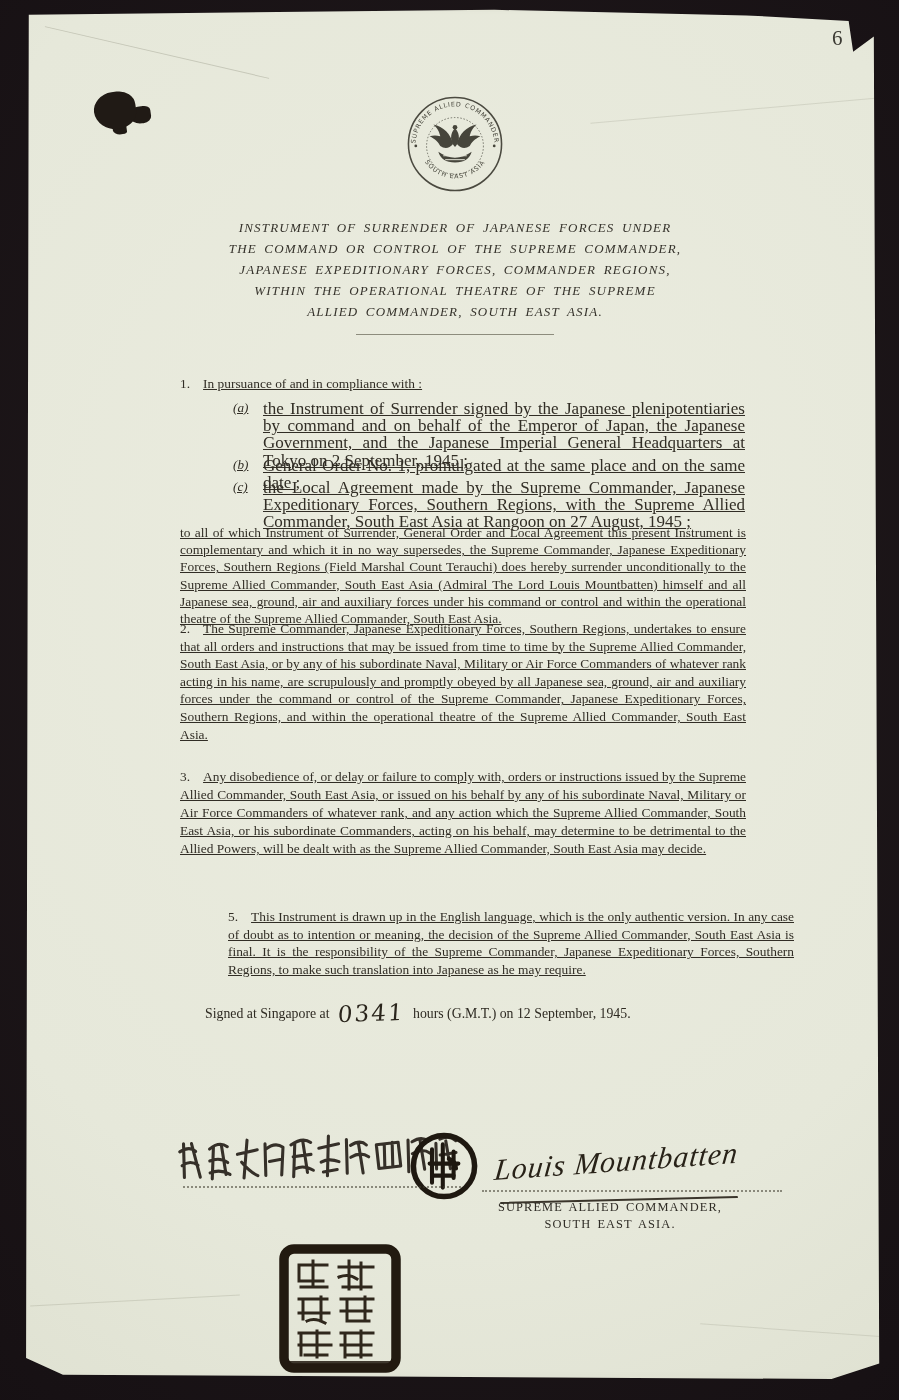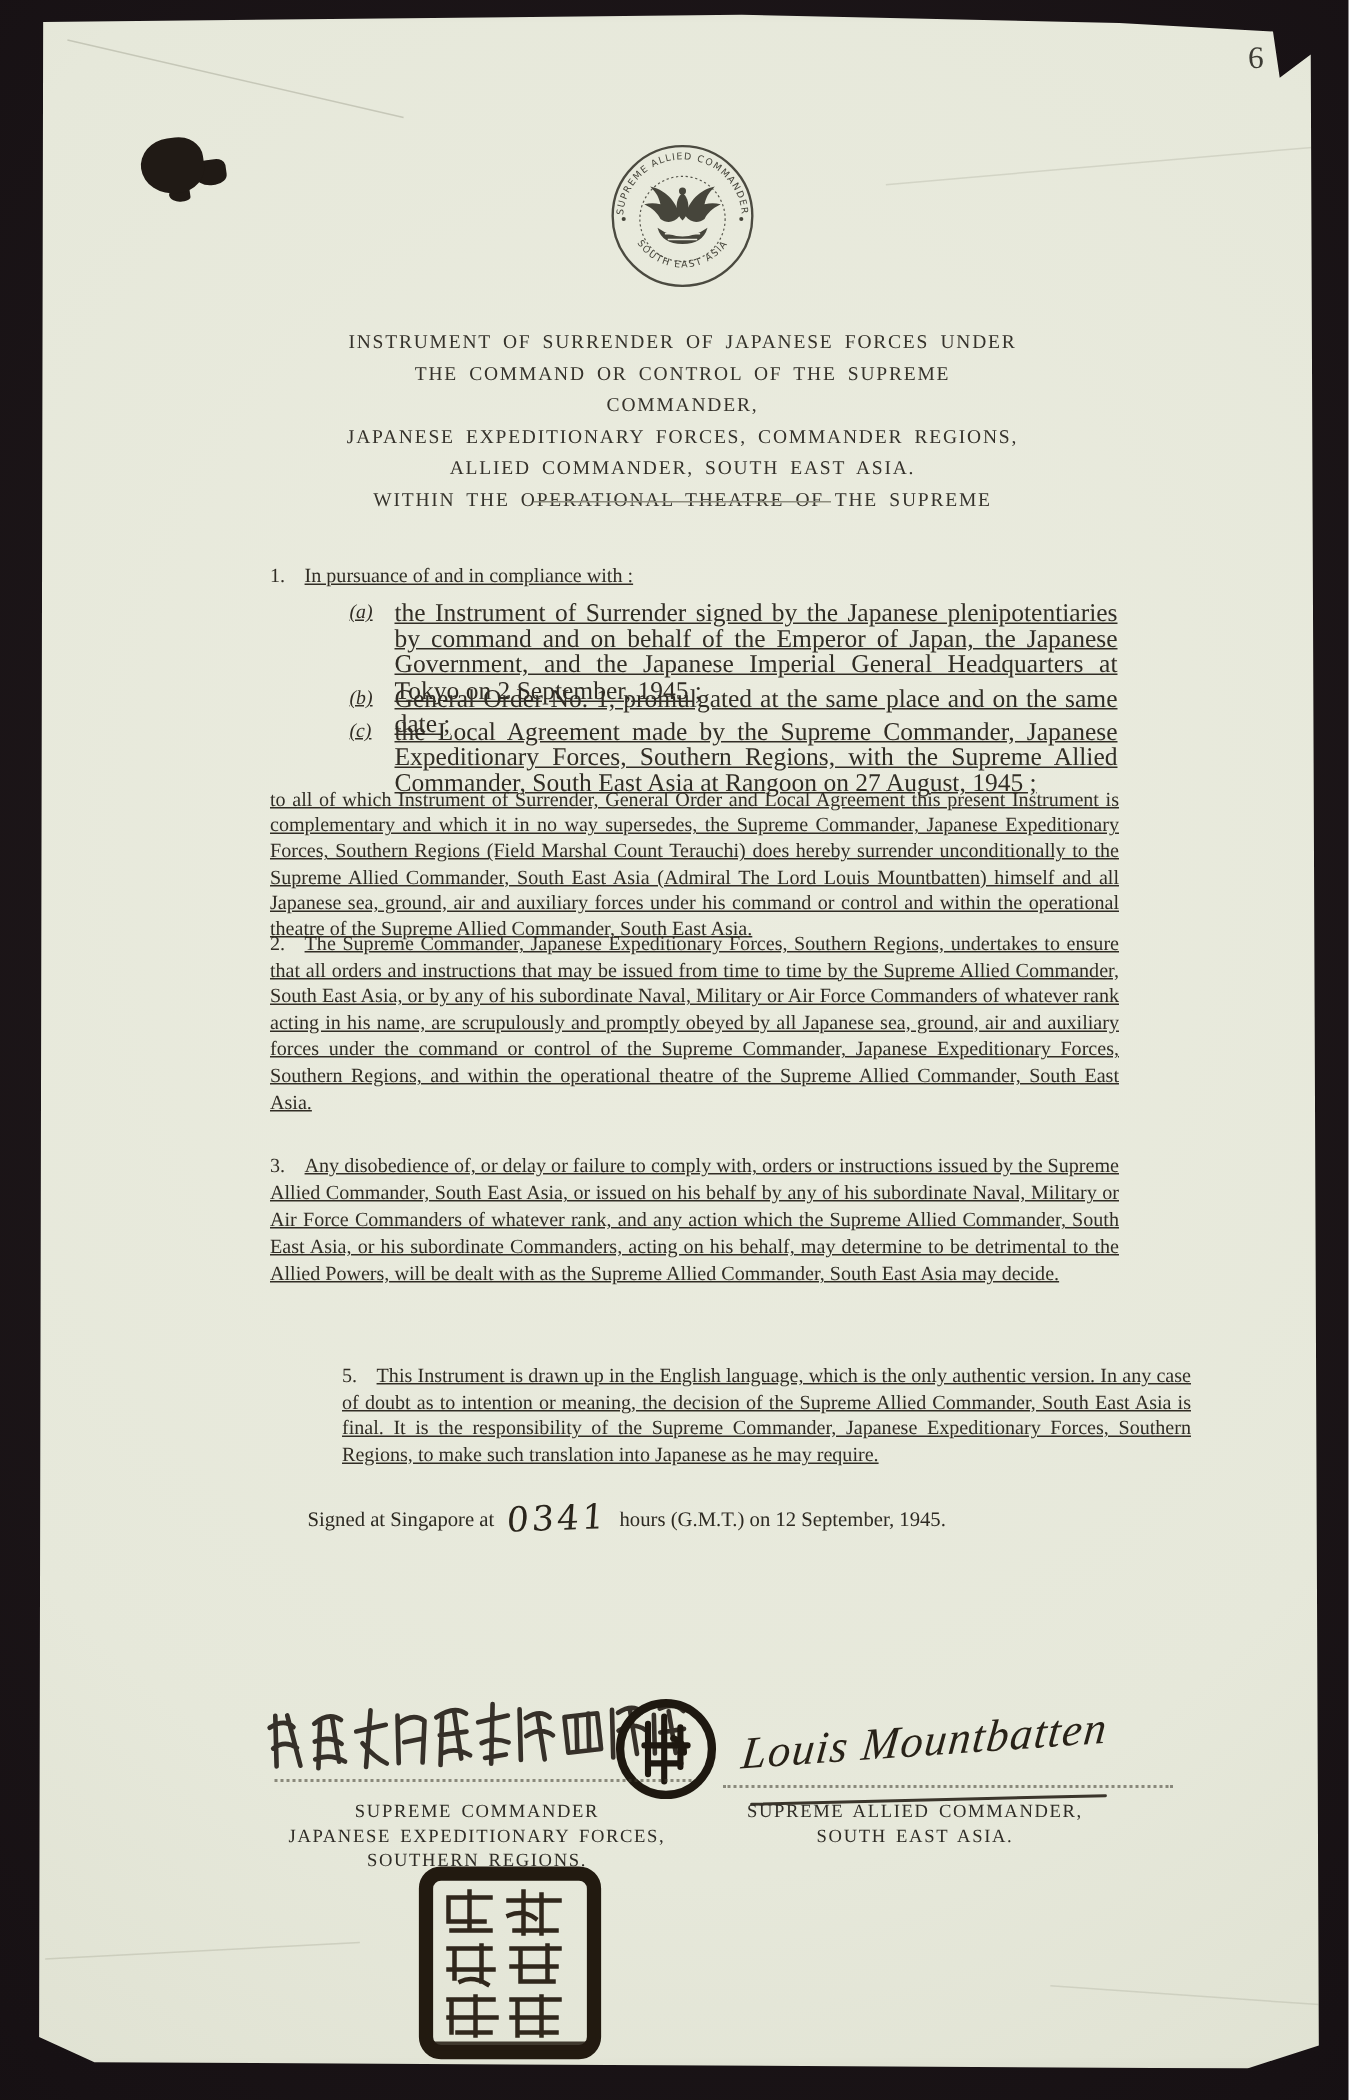--- a/index.html
+++ b/index.html
@@ -24,21 +24,21 @@
     background:#201a15; border-radius:54% 46% 50% 60%;
     box-shadow:24px 8px 0 -10px #201a15, 2px 20px 0 -14px #201a15;
     transform:rotate(-8deg);
   }
   .pagenum { position:absolute; left:832px; top:26px; font-size:21px; color:#3c3b34; letter-spacing:1px; }
 
   .emblem { position:absolute; left:406px; top:95px; width:98px; height:98px; }
 
   .title { position:absolute; left:228px; top:217px; width:454px; text-align:center;
            font-size:13px; line-height:21px; letter-spacing:1.2px; word-spacing:3px; color:#35322b; }
-  .title span { display:block; }
+  .title span { display:block;font-style:italic; }
   .rule { position:absolute; left:356px; top:334px; width:198px; height:1px; background:#8d8c7d; }
 
   .block { position:absolute; left:180px; width:566px; color:#312d25;text-decoration:underline; }
   .just  { text-align:justify; }
   .body-txt { font-size:13.4px; }
   .cnum { display:inline-block; margin-right:13px; }
   .sub { display:flex; left:233px; width:512px; }
   .slabel { flex:none; width:30px; font-style:italic; font-size:13.2px; }
   .stext  { flex:1; text-align:justify; font-size:17px; line-height:17.2px; }
 
@@ -99,22 +99,22 @@
       <circle cx="50" cy="33" r="2.4"></circle>
       <path d="M33,58 q17,12 34,0 q-3,11 -17,11 q-14,0 -17,-11 Z"></path>
       <path d="M38,62 h24 M40,66 h20" stroke="#e7e8da" stroke-width="1" fill="none"></path>
     </g>
   </svg>
 
   <div class="title">
     <span>INSTRUMENT OF SURRENDER OF JAPANESE FORCES UNDER</span>
     <span>THE COMMAND OR CONTROL OF THE SUPREME COMMANDER,</span>
     <span>JAPANESE EXPEDITIONARY FORCES, COMMANDER REGIONS,</span>
+    <span>WITHIN THE OPERATIONAL THEATRE OF THE SUPREME</span>
     <span>ALLIED COMMANDER, SOUTH EAST ASIA.</span>
-    <span>WITHIN THE OPERATIONAL THEATRE OF THE SUPREME</span>
   </div>
 
   <div class="rule"></div>
 
   <div class="block body-txt" style="top:376px;">
     <span class="cnum">1.</span><span>In pursuance of and in compliance with :</span>
   </div>
 
   <div class="block sub" style="top:400px;">
     <span class="slabel">(a)</span>
@@ -172,25 +172,20 @@
       <path d="M18,28 h24 M20,38 h18 M34,24 q6,2 6,8"></path>
     </g>
   </svg>
 
   <div class="sig-right">Louis Mountbatten</div>
 
   <div class="dotline" style="left:183px;top:1186px;width:278px;"></div>
   <div class="dotline" style="left:482px;top:1190px;width:300px;"></div>
   <div class="flourish"></div>
 
-  <div class="caption" style="left:182px;top:1199px;width:272px;">
-    <span>SUPREME COMMANDER</span>
-    <span>JAPANESE EXPEDITIONARY FORCES,</span>
-    <span>SOUTHERN REGIONS.</span>
-  </div>
   <div class="caption" style="left:466px;top:1199px;width:288px;">
     <span>SUPREME ALLIED COMMANDER,</span>
     <span>SOUTH EAST ASIA.</span>
   </div>
 
   <svg class="seal-square" viewBox="0 0 126 131">
     <rect x="7" y="6" width="112" height="119" rx="10" fill="none" stroke="#221a10" stroke-width="9.5"></rect>
     <g fill="none" stroke="#261d12" stroke-width="3" stroke-linecap="square" opacity="0.95">
       <path d="M22,22 h28 M22,22 v16 h24 M36,18 v24 M24,44 h26"></path>
       <path d="M72,18 v28 M62,24 h34 M62,34 q10,-4 18,2 M84,20 v26 M66,44 h28"></path>

